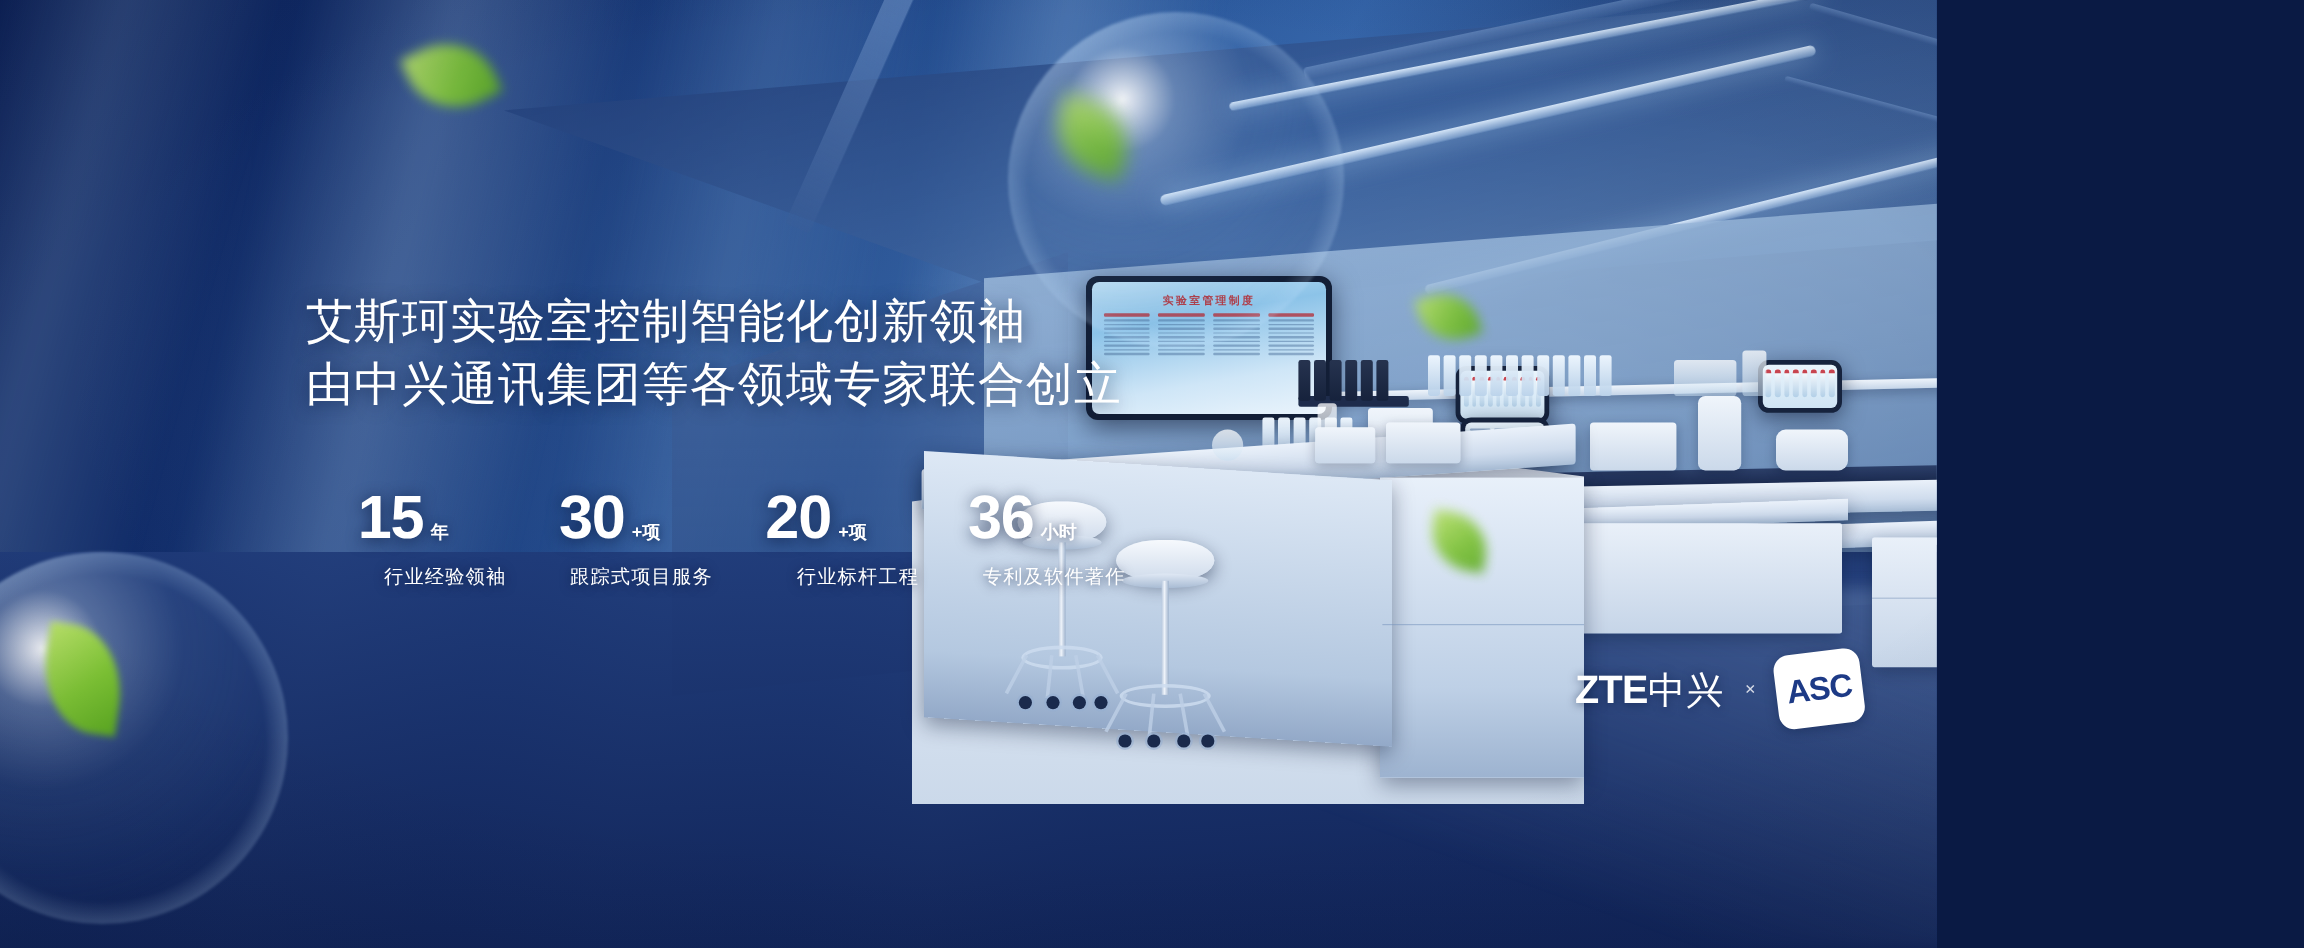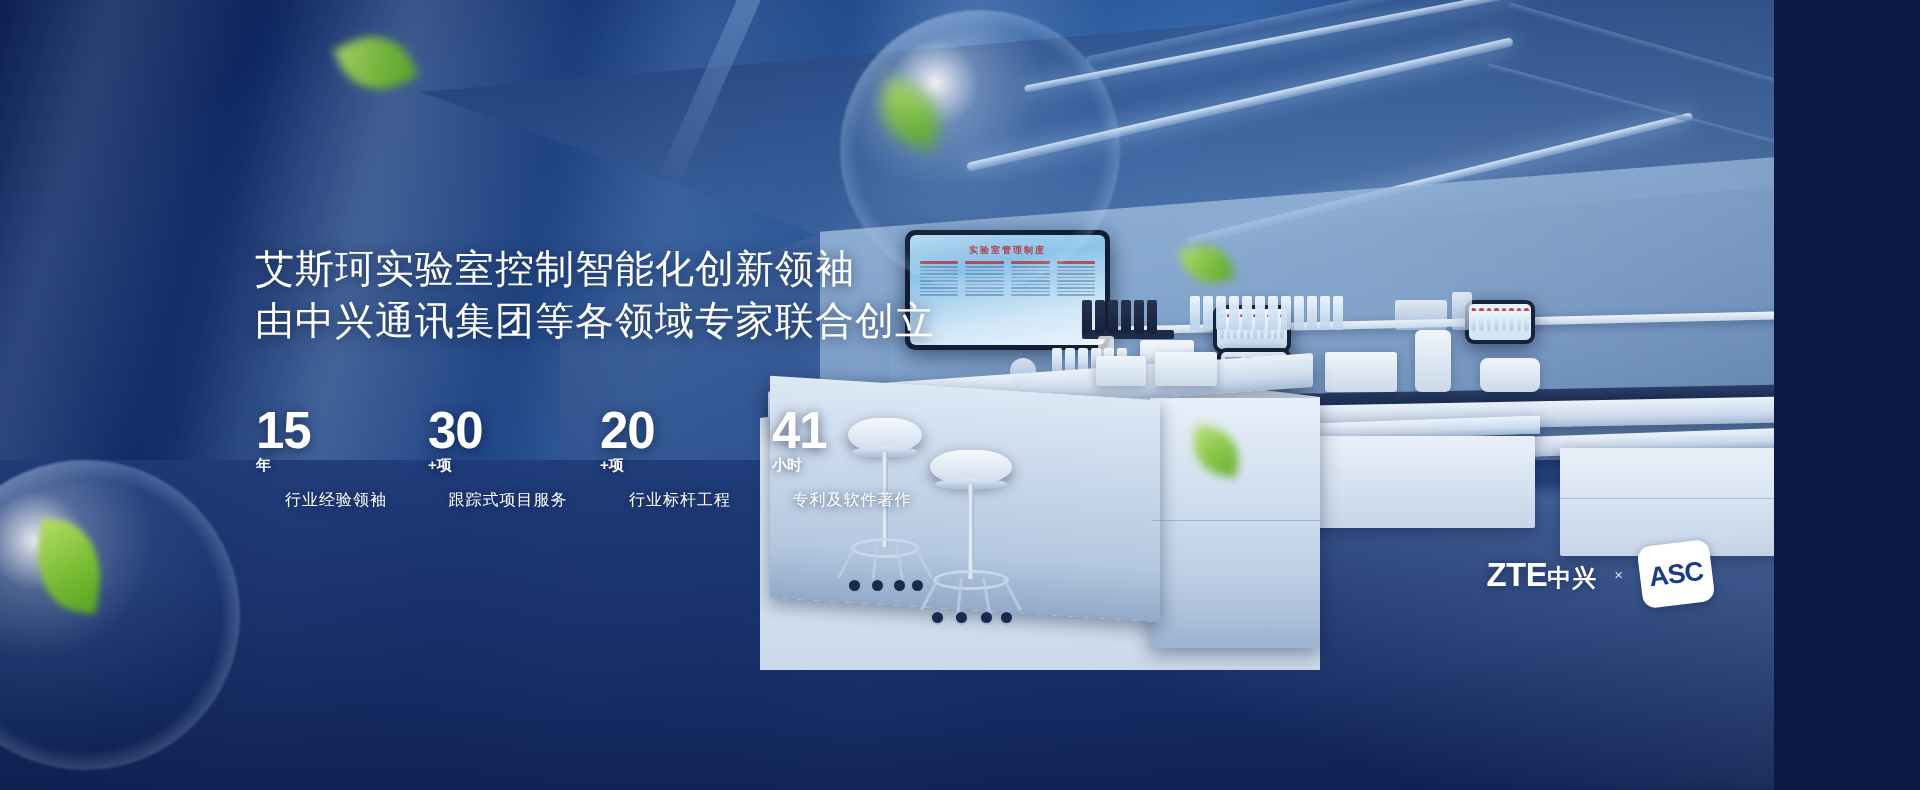--- a/index.html
+++ b/index.html
@@ -1,19 +1,19 @@
 <!DOCTYPE html>
 <html lang="zh"><head>
 <meta charset="utf-8">
 <title>ASC Lab Banner</title>
 <style>
   html,body{margin:0;padding:0;background:#0a1a44;}
   *{box-sizing:border-box;}
   .stage{
-    position:relative;width:1774px;height:790px;overflow:hidden;
+    position:relative;width:1614px;height:790px;overflow:hidden;
     font-family:"Liberation Sans","DejaVu Sans",sans-serif;
     background:#14295f;
   }
 
   
   .bg-base{position:absolute;inset:0;
     background:
       radial-gradient(120% 100% at 78% 40%, rgba(168,196,226,.55) 0%, rgba(90,130,180,.30) 28%, rgba(22,48,110,0) 62%),
       linear-gradient(118deg,#0b1f55 0%,#13306e 22%,#1d4a91 44%,#2a5ca5 56%,#16346f 72%,#0d2156 100%);
   }
@@ -126,33 +126,33 @@
     background:linear-gradient(135deg,#b9e06a,#7dc234 55%,#5aa81f);}
   .leaf.soft{filter:blur(5px);opacity:.9;}
   .leaf.softer{filter:blur(8px);opacity:.85;}
 
   
   .copy{position:absolute;left:255px;top:243px;width:820px;}
   .headline{color:#ffffff;font-size:39px;line-height:1.33;font-weight:400;letter-spacing:1px;
     text-shadow:0 2px 14px rgba(6,20,56,.70);white-space:nowrap;}
   .stats{position:absolute;left:250px;top:405px;display:flex;gap:0;}
   .stat{width:172px;}
-  .stat .row{display:flex;align-items:baseline;justify-content:center;flex-direction:column;}
+  .stat .row{display:flex;align-items:baseline;justify-content:center;}
   .stat .num{color:#fff;font-size:51px;font-weight:700;line-height:1;letter-spacing:-1px;
     text-shadow:0 2px 12px rgba(6,20,56,.65);}
   .stat .unit{color:#fff;font-size:15px;font-weight:600;margin-left:6px;white-space:nowrap;
     text-shadow:0 1px 8px rgba(6,20,56,.65);}
-  .stat .cap{margin-top:15px;text-align:center;color:#fff;font-size:16px;letter-spacing:1px;
+  .stat .cap{margin-top:15px;text-align:right;color:#fff;font-size:16px;letter-spacing:1px;
     text-shadow:0 1px 9px rgba(6,20,56,.7);white-space:nowrap;}
 
   
   .logos{position:absolute;right:62px;bottom:185px;display:flex;align-items:center;gap:17px;}
   .zte{color:#fff;font-size:33px;font-weight:700;letter-spacing:-.5px;line-height:1;
     text-shadow:0 1px 8px rgba(6,20,56,.55);}
-  .zte .cn{font-weight:700;font-size:24px;letter-spacing:1px;}
+  .zte .cn{font-weight:400;font-size:31px;letter-spacing:1px;}
   .xmark{color:rgba(255,255,255,.80);font-size:15px;font-weight:400;}
   .asc{position:relative;width:72px;height:62px;}
   .asc .tile{position:absolute;inset:0;background:#fff;border-radius:13px;transform:rotate(-7deg);
     box-shadow:0 2px 10px rgba(6,20,56,.35);}
   .asc .txt{position:absolute;inset:0;display:flex;align-items:center;justify-content:center;
     transform:rotate(-7deg);color:#1d3a86;font-size:27px;font-weight:800;letter-spacing:-1px;
     font-family:"Liberation Sans",sans-serif;}
   .vignette{position:absolute;inset:0;pointer-events:none;
     background:radial-gradient(130% 110% at 52% 46%, rgba(0,0,0,0) 40%, rgba(6,16,45,.32) 86%, rgba(5,13,40,.55) 100%);}
 </style>
@@ -429,21 +429,21 @@
     </div>
     <div class="stat">
       <div class="row">
           <span class="num">20</span>
           <span class="unit">+项</span>
         </div>
       <div class="cap">行业标杆工程</div>
     </div>
     <div class="stat">
       <div class="row">
-          <span class="num">41</span>
+          <span class="num">36</span>
           <span class="unit">小时</span>
         </div>
       <div class="cap">专利及软件著作</div>
     </div>
   </div>
 
   <div class="logos">
     <div class="zte"><span>ZTE</span><span class="cn">中兴</span></div>
     <div class="xmark">×</div>
     <div class="asc">

